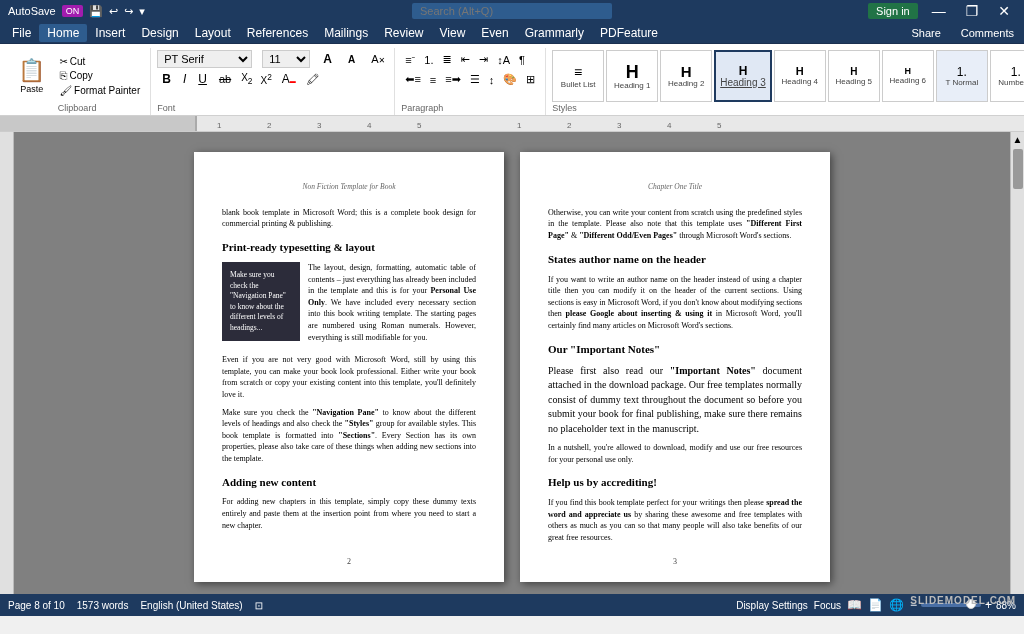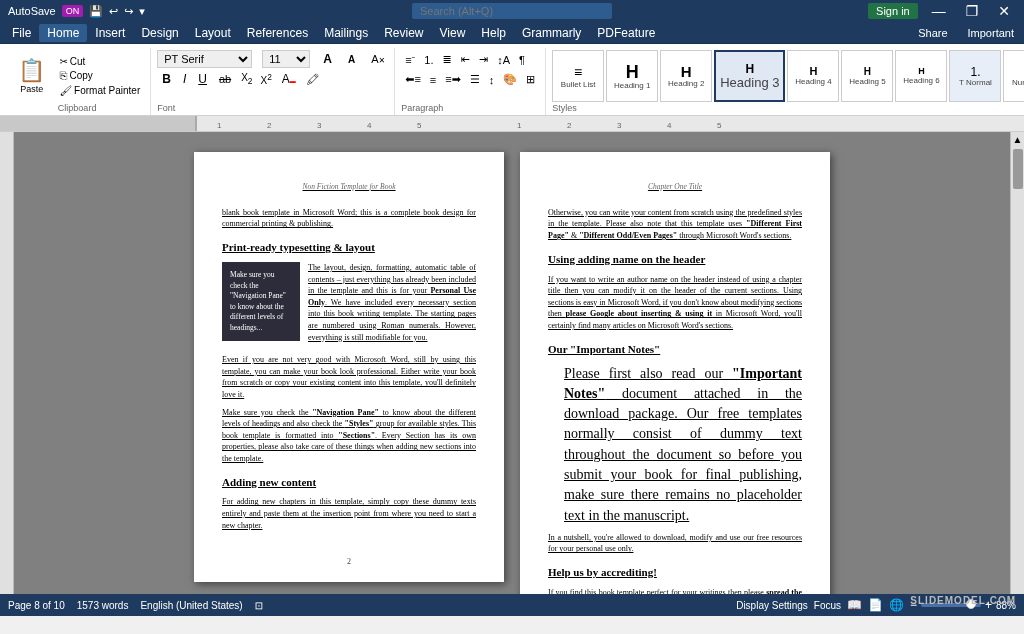--- a/index.html
+++ b/index.html
@@ -25,21 +25,21 @@
     .ribbon-btn-tall { display: flex; flex-direction: column; align-items: center; padding: 4px 6px; }
     .ribbon-right-btn { background: none; border: none; cursor: pointer; font-size: 11px; padding: 2px 6px; color: #1e3a5f; display: flex; align-items: center; gap: 2px; }
 
     
     .ruler { background: #f0f0f0; height: 18px; border-bottom: 1px solid #d0d0d0; display: flex; align-items: flex-end; padding-left: 197px; font-size: 9px; color: #666; position: relative; overflow: hidden; }
 
     
     .main-area { background: #808080; display: flex; overflow: hidden; height: 490px; }
 
     
-    .page { background: white; width: 320px; min-height: 440px; box-shadow: 2px 2px 6px rgba(0,0,0,0.4); padding: 36px 30px 36px 30px; font-family: 'Times New Roman', Times, serif; font-size: 9px; line-height: 1.4; color: #000; position: relative; text-decoration: underline; }
+    .page { background: white; width: 320px; min-height: 440px; box-shadow: 2px 2px 6px rgba(0,0,0,0.4); padding: 36px 30px 36px 30px; font-family: 'Times New Roman', Times, serif; font-size: 9px; line-height: 1.4; color: #000; position: relative; }
 
     
     .status-bar { background: #1e3a5f; height: 22px; display: flex; align-items: center; padding: 0 8px; color: white; font-size: 11px; gap: 16px; }
   </style>
 </head>
 <body>
 
 <div class="title-bar">
   <div class="title-bar-left">
     <span style="font-size:11px;">AutoSave</span>
@@ -63,26 +63,26 @@
 <div class="menu-bar">
   <span class="menu-item">File</span>
   <span class="menu-item active">Home</span>
   <span class="menu-item">Insert</span>
   <span class="menu-item">Design</span>
   <span class="menu-item">Layout</span>
   <span class="menu-item">References</span>
   <span class="menu-item">Mailings</span>
   <span class="menu-item">Review</span>
   <span class="menu-item">View</span>
-  <span class="menu-item">Help</span>
+  <span class="menu-item">Even</span>
   <span class="menu-item">Grammarly</span>
   <span class="menu-item">PDFeature</span>
   <div style="margin-left:auto; display:flex; gap:8px; align-items:center;">
     <button class="ribbon-right-btn" style="color:white; background:none; border:none; cursor:pointer; font-size:11px;">Share</button>
-    <button class="ribbon-right-btn" style="color:white; background:none; border:none; cursor:pointer; font-size:11px;">Important</button>
+    <button class="ribbon-right-btn" style="color:white; background:none; border:none; cursor:pointer; font-size:11px;">Comments</button>
   </div>
 </div>
 
 <div class="ribbon-content" style="background:white; padding:4px 4px 0 4px; display:flex; align-items:stretch; border-bottom:1px solid #d0d0d0; min-height:72px;">
 
   <div class="ribbon-group" style="padding:2px 6px; border-right:1px solid #e0e0e0;">
     <div style="display:flex; align-items:stretch; gap:2px; flex:1;">
       <div style="display:flex; flex-direction:column; align-items:center; justify-content:center;">
         <button class="ribbon-btn ribbon-btn-tall" style="background:none;border:none;cursor:pointer;padding:4px 8px;display:flex;flex-direction:column;align-items:center;border-radius:2px;">
           <span style="font-size:22px;">📋</span>
@@ -163,21 +163,21 @@
       <div style="border:1px solid #ccc;padding:2px 4px;cursor:pointer;min-width:52px;height:52px;display:flex;align-items:center;justify-content:center;flex-direction:column;">
         <span style="font-size:18px;font-weight:bold;line-height:1;">H</span>
         <span style="font-size:8px;color:#444;">Heading 1</span>
       </div>
       <div style="border:1px solid #ccc;padding:2px 4px;cursor:pointer;min-width:52px;height:52px;display:flex;align-items:center;justify-content:center;flex-direction:column;">
         <span style="font-size:15px;font-weight:bold;line-height:1;">H</span>
         <span style="font-size:8px;color:#444;">Heading 2</span>
       </div>
       <div style="border:2px solid #1e3a5f;background:#e0e8f4;padding:2px 4px;cursor:pointer;min-width:52px;height:52px;display:flex;align-items:center;justify-content:center;flex-direction:column;">
         <span style="font-size:12px;font-weight:bold;line-height:1;">H</span>
-        <span style="font-size:13px;color:#444;">Heading 3</span>
+        <span style="font-size:10px;color:#444;text-decoration:underline;">Heading 3</span>
       </div>
       <div style="border:1px solid #ccc;padding:2px 4px;cursor:pointer;min-width:52px;height:52px;display:flex;align-items:center;justify-content:center;flex-direction:column;">
         <span style="font-size:11px;font-weight:bold;line-height:1;">H</span>
         <span style="font-size:8px;color:#444;">Heading 4</span>
       </div>
       <div style="border:1px solid #ccc;padding:2px 4px;cursor:pointer;min-width:52px;height:52px;display:flex;align-items:center;justify-content:center;flex-direction:column;">
         <span style="font-size:10px;font-weight:bold;line-height:1;">H</span>
         <span style="font-size:8px;color:#444;">Heading 5</span>
       </div>
       <div style="border:1px solid #ccc;padding:2px 4px;cursor:pointer;min-width:52px;height:52px;display:flex;align-items:center;justify-content:center;flex-direction:column;">
@@ -251,27 +251,27 @@
 
       <div style="text-align:center;font-size:8px;color:#444;position:absolute;bottom:14px;left:0;right:0;">2</div>
     </div>
 
     <div class="page" style="background:white;width:310px;min-height:430px;box-shadow:2px 2px 8px rgba(0,0,0,0.5);padding:30px 28px;font-family:'Times New Roman',Times,serif;font-size:8px;line-height:1.45;color:#000;position:relative;">
       <div style="text-align:center;font-size:7.5px;color:#666;margin-bottom:14px;font-style:italic;">Chapter One Title</div>
 
       <div>
         <p style="margin-bottom:6px;text-align:justify;font-size:8px;">Otherwise, you can write your content from scratch using the predefined styles in the template. Please also note that this template uses <strong>"Different First Page"</strong> &amp; <strong>"Different Odd/Even Pages"</strong> through Microsoft Word's sections.</p>
 
-        <h2 style="font-size:11px;font-weight:bold;margin:10px 0 6px 0;">Using adding name on the header</h2>
+        <h2 style="font-size:11px;font-weight:bold;margin:10px 0 6px 0;">States author name on the header</h2>
 
         <p style="margin-bottom:6px;text-align:justify;font-size:8px;">If you want to write an author name on the header instead of using a chapter title then you can modify it on the header of the current sections. Using sections is easy in Microsoft Word, if you don't know about modifying sections then <strong>please Google about inserting &amp; using it</strong> in Microsoft Word, you'll certainly find many articles on Microsoft Word's sections.</p>
 
         <h2 style="font-size:11px;font-weight:bold;margin:10px 0 6px 0;">Our "Important Notes"</h2>
 
-        <p style="margin-bottom:6px;text-align:justify;font-size:14px;margin-left:16px;">Please first also read our <strong>"Important Notes"</strong> document attached in the download package. Our free templates normally consist of dummy text throughout the document so before you submit your book for final publishing, make sure there remains no placeholder text in the manuscript.</p>
+        <p style="margin-bottom:6px;text-align:justify;font-size:10px;">Please first also read our <strong>"Important Notes"</strong> document attached in the download package. Our free templates normally consist of dummy text throughout the document so before you submit your book for final publishing, make sure there remains no placeholder text in the manuscript.</p>
 
         <p style="margin-bottom:6px;text-align:justify;font-size:8px;">In a nutshell, you're allowed to download, modify and use our free resources for your personal use only.</p>
 
         <h2 style="font-size:11px;font-weight:bold;margin:10px 0 6px 0;">Help us by accrediting!</h2>
 
         <p style="margin-bottom:6px;text-align:justify;font-size:8px;">If you find this book template perfect for your writings then please <strong>spread the word and appreciate us</strong> by sharing these awesome and free templates with others as much as you can so that many people will also take benefits of our great free resources.</p>
       </div>
 
       <div style="text-align:center;font-size:8px;color:#444;position:absolute;bottom:14px;left:0;right:0;">3</div>
     </div>

